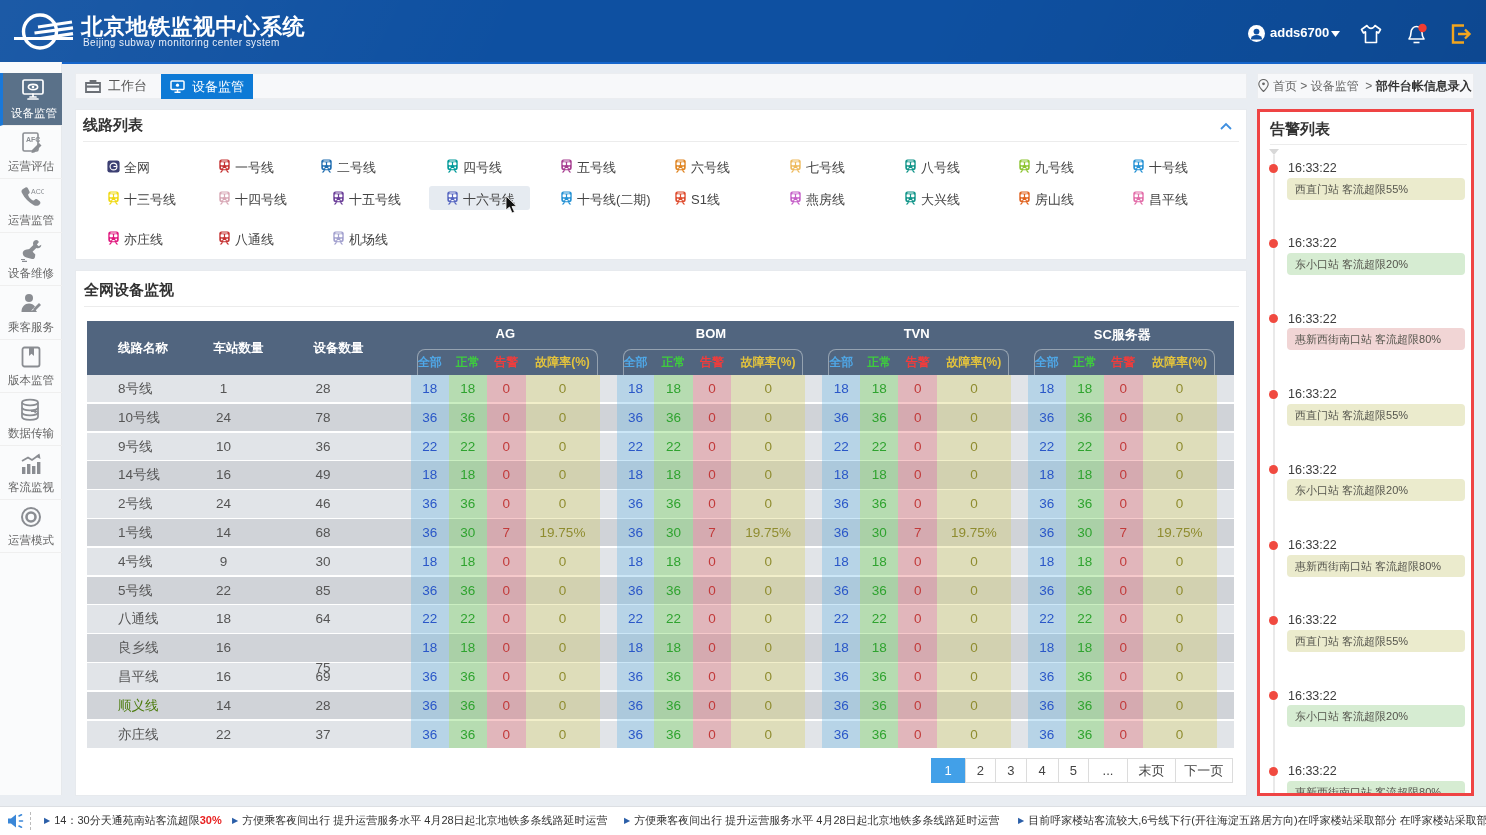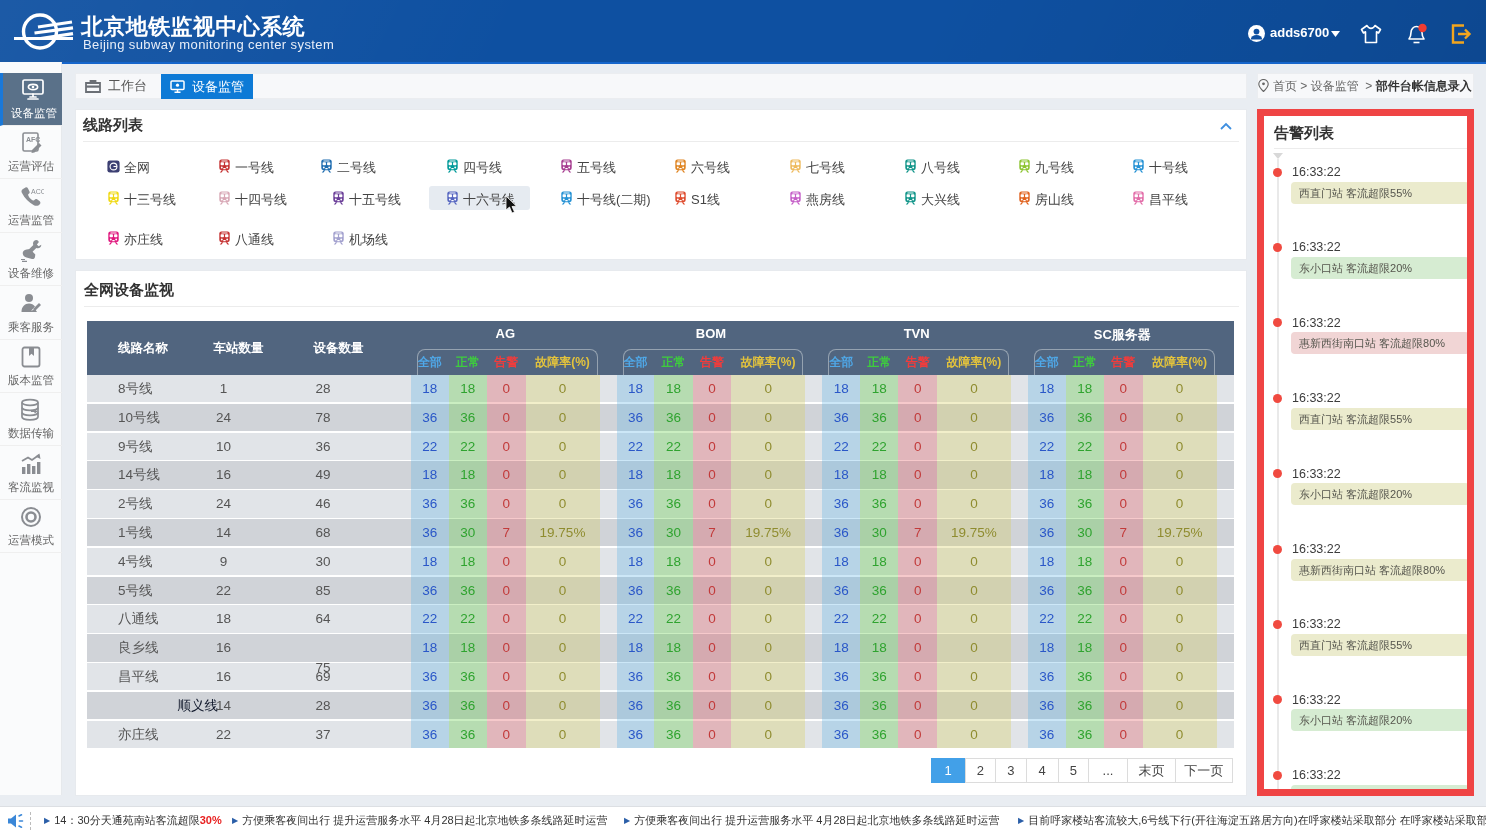--- a/index.html
+++ b/index.html
@@ -1,21 +1,21 @@
 <!DOCTYPE html>
 <html><head><meta charset="utf-8">
 <style>
 *{margin:0;padding:0;box-sizing:border-box;}
 html,body{width:1486px;height:835px;overflow:hidden;}
 body{position:relative;font-family:"Liberation Sans",sans-serif;background:#e9edf2;}
 .abs{position:absolute;}
 .hdr{left:0;top:0;width:1486px;height:64px;background:#0e50a1;border-bottom:2px solid #1565cb;}
 .hdr-ov{left:0;top:0;width:1486px;height:62px;background:linear-gradient(115deg,rgba(255,255,255,0.06) 0%,rgba(255,255,255,0) 35%,rgba(0,0,0,0) 62%,rgba(0,0,0,0.10) 100%);}
 .sysname{left:81px;top:12px;font-size:22px;font-weight:bold;color:#fff;letter-spacing:0.4px;white-space:nowrap;}
-.syssub{left:83px;top:37px;font-size:13px;color:#e8eef8;letter-spacing:0.4px;white-space:nowrap;}
+.syssub{left:83px;top:37px;font-size:10px;color:#e8eef8;letter-spacing:0.4px;white-space:nowrap;}
 .uname{color:#fff;font-size:13px;font-weight:bold;}
 .sidebar{left:0;top:62px;width:62px;height:733px;background:#fafbfc;border-right:1px solid #e6e9ec;}
 .sbitem{left:0;width:62px;height:53px;border-bottom:1px solid #efefef;text-align:center;}
 .sbitem .lbl{position:absolute;left:0;top:33px;width:62px;font-size:11.5px;color:#666;text-align:center;}
 .sbactive{background:#5a7189;border-left:3px solid #1a78d8;}
 .sbactive .lbl{color:#fff;}
 .tabstrip{left:75px;top:73px;width:1172px;height:26px;background:#f7f8fa;border:1px solid #ebedf0;}
 .tab1{left:85px;top:73px;width:78px;height:26px;font-size:13px;color:#555;line-height:26px;}
 .tabact{left:161px;top:74px;width:92px;height:25px;background:#0d7ad6;color:#fff;font-size:13px;line-height:25px;}
 .bcrumb{left:1257px;top:73px;width:217px;height:26px;background:#f7f8fa;border:1px solid #ebedf0;font-size:12px;color:#666;line-height:24px;text-align:right;padding-right:10px;white-space:nowrap;}
@@ -25,21 +25,21 @@
 .cdiv{height:1px;background:#ececec;}
 .ln{white-space:nowrap;font-size:13px;color:#444;}
 .ln svg{vertical-align:-1px;margin-right:4px;}
 .thdr{left:87px;top:321px;width:1147px;height:54px;background:#51657f;}
 .gl{position:absolute;top:5px;font-size:13px;font-weight:bold;color:#fff;text-align:center;}
 .gbox{position:absolute;top:28px;height:26px;border:1px solid #95a2b0;border-bottom:none;border-radius:8px 8px 0 0;}
 .sl{position:absolute;top:33px;font-size:12px;font-weight:bold;text-align:center;}
 .cl{position:absolute;top:0;height:54px;font-size:12.5px;font-weight:bold;color:#fff;line-height:54px;text-align:center;}
 .row{position:absolute;height:27.4px;}
 .cell{position:absolute;font-size:13.5px;text-align:center;line-height:27.4px;height:27.4px;}
-.alarm{left:1257px;top:109px;width:217px;height:687px;background:#fff;border:7px solid #ef4444;overflow:hidden;}
+.alarm{left:1257px;top:109px;width:217px;height:687px;background:#fff;border:3px solid #ef4444;overflow:hidden;}
 .atime{position:absolute;left:28px;font-size:12.5px;color:#3c3c3c;}
 .abox{position:absolute;left:27px;width:178px;height:22px;border-radius:4px;font-size:11px;color:#55554d;line-height:22px;padding-left:8px;white-space:nowrap;overflow:hidden;}
 .adot{position:absolute;left:9px;width:9px;height:9px;border-radius:50%;background:#f04a40;}
 .pgbox{position:absolute;top:758px;height:25px;border:1px solid #dcdcdc;background:#fff;color:#444;font-size:13px;text-align:center;line-height:23px;}
 .ticker{left:0;top:806px;width:1486px;height:29px;background:#fff;border-top:1px solid #dcdfe3;}
 .titem{position:absolute;top:806px;height:29px;line-height:29px;font-size:11px;color:#333;white-space:nowrap;}
 .tarr{color:#2a5ea8;font-size:8px;margin-right:4px;vertical-align:1px;}
 </style></head><body>
 
 <div class="abs hdr"></div>
@@ -762,21 +762,21 @@
 <div class="cell" style="left:692.7px;top:663.0px;width:38.5px;color:#c23a3a;">0</div>
 <div class="cell" style="left:731.2px;top:663.0px;width:74.0px;color:#8f8c2f;">0</div>
 <div class="cell" style="left:822.4px;top:663.0px;width:37.5px;color:#2a57c8;">36</div>
 <div class="cell" style="left:859.9px;top:663.0px;width:38.5px;color:#2fa32f;">36</div>
 <div class="cell" style="left:898.4px;top:663.0px;width:38.5px;color:#c23a3a;">0</div>
 <div class="cell" style="left:936.9px;top:663.0px;width:74.0px;color:#8f8c2f;">0</div>
 <div class="cell" style="left:1028.1px;top:663.0px;width:37.5px;color:#2a57c8;">36</div>
 <div class="cell" style="left:1065.6px;top:663.0px;width:38.5px;color:#2fa32f;">36</div>
 <div class="cell" style="left:1104.1px;top:663.0px;width:38.5px;color:#c23a3a;">0</div>
 <div class="cell" style="left:1142.6px;top:663.0px;width:74.0px;color:#8f8c2f;">0</div>
-<div class="cell" style="left:118.0px;top:691.8px;width:100px;text-align:right;color:#0f172a;">顺义线</div>
+<div class="cell" style="left:118.0px;top:691.8px;width:100px;text-align:left;color:#4d7c0f;">顺义线</div>
 <div class="cell" style="left:187px;top:691.8px;width:73.0px;color:#555;">14</div>
 <div class="cell" style="left:260px;top:691.8px;width:126.0px;color:#555;">28</div>
 <div class="cell" style="left:411.0px;top:691.8px;width:37.5px;color:#2a57c8;">36</div>
 <div class="cell" style="left:448.5px;top:691.8px;width:38.5px;color:#2fa32f;">36</div>
 <div class="cell" style="left:487.0px;top:691.8px;width:38.5px;color:#c23a3a;">0</div>
 <div class="cell" style="left:525.5px;top:691.8px;width:74.0px;color:#8f8c2f;">0</div>
 <div class="cell" style="left:616.7px;top:691.8px;width:37.5px;color:#2a57c8;">36</div>
 <div class="cell" style="left:654.2px;top:691.8px;width:38.5px;color:#2fa32f;">36</div>
 <div class="cell" style="left:692.7px;top:691.8px;width:38.5px;color:#c23a3a;">0</div>
 <div class="cell" style="left:731.2px;top:691.8px;width:74.0px;color:#8f8c2f;">0</div>

